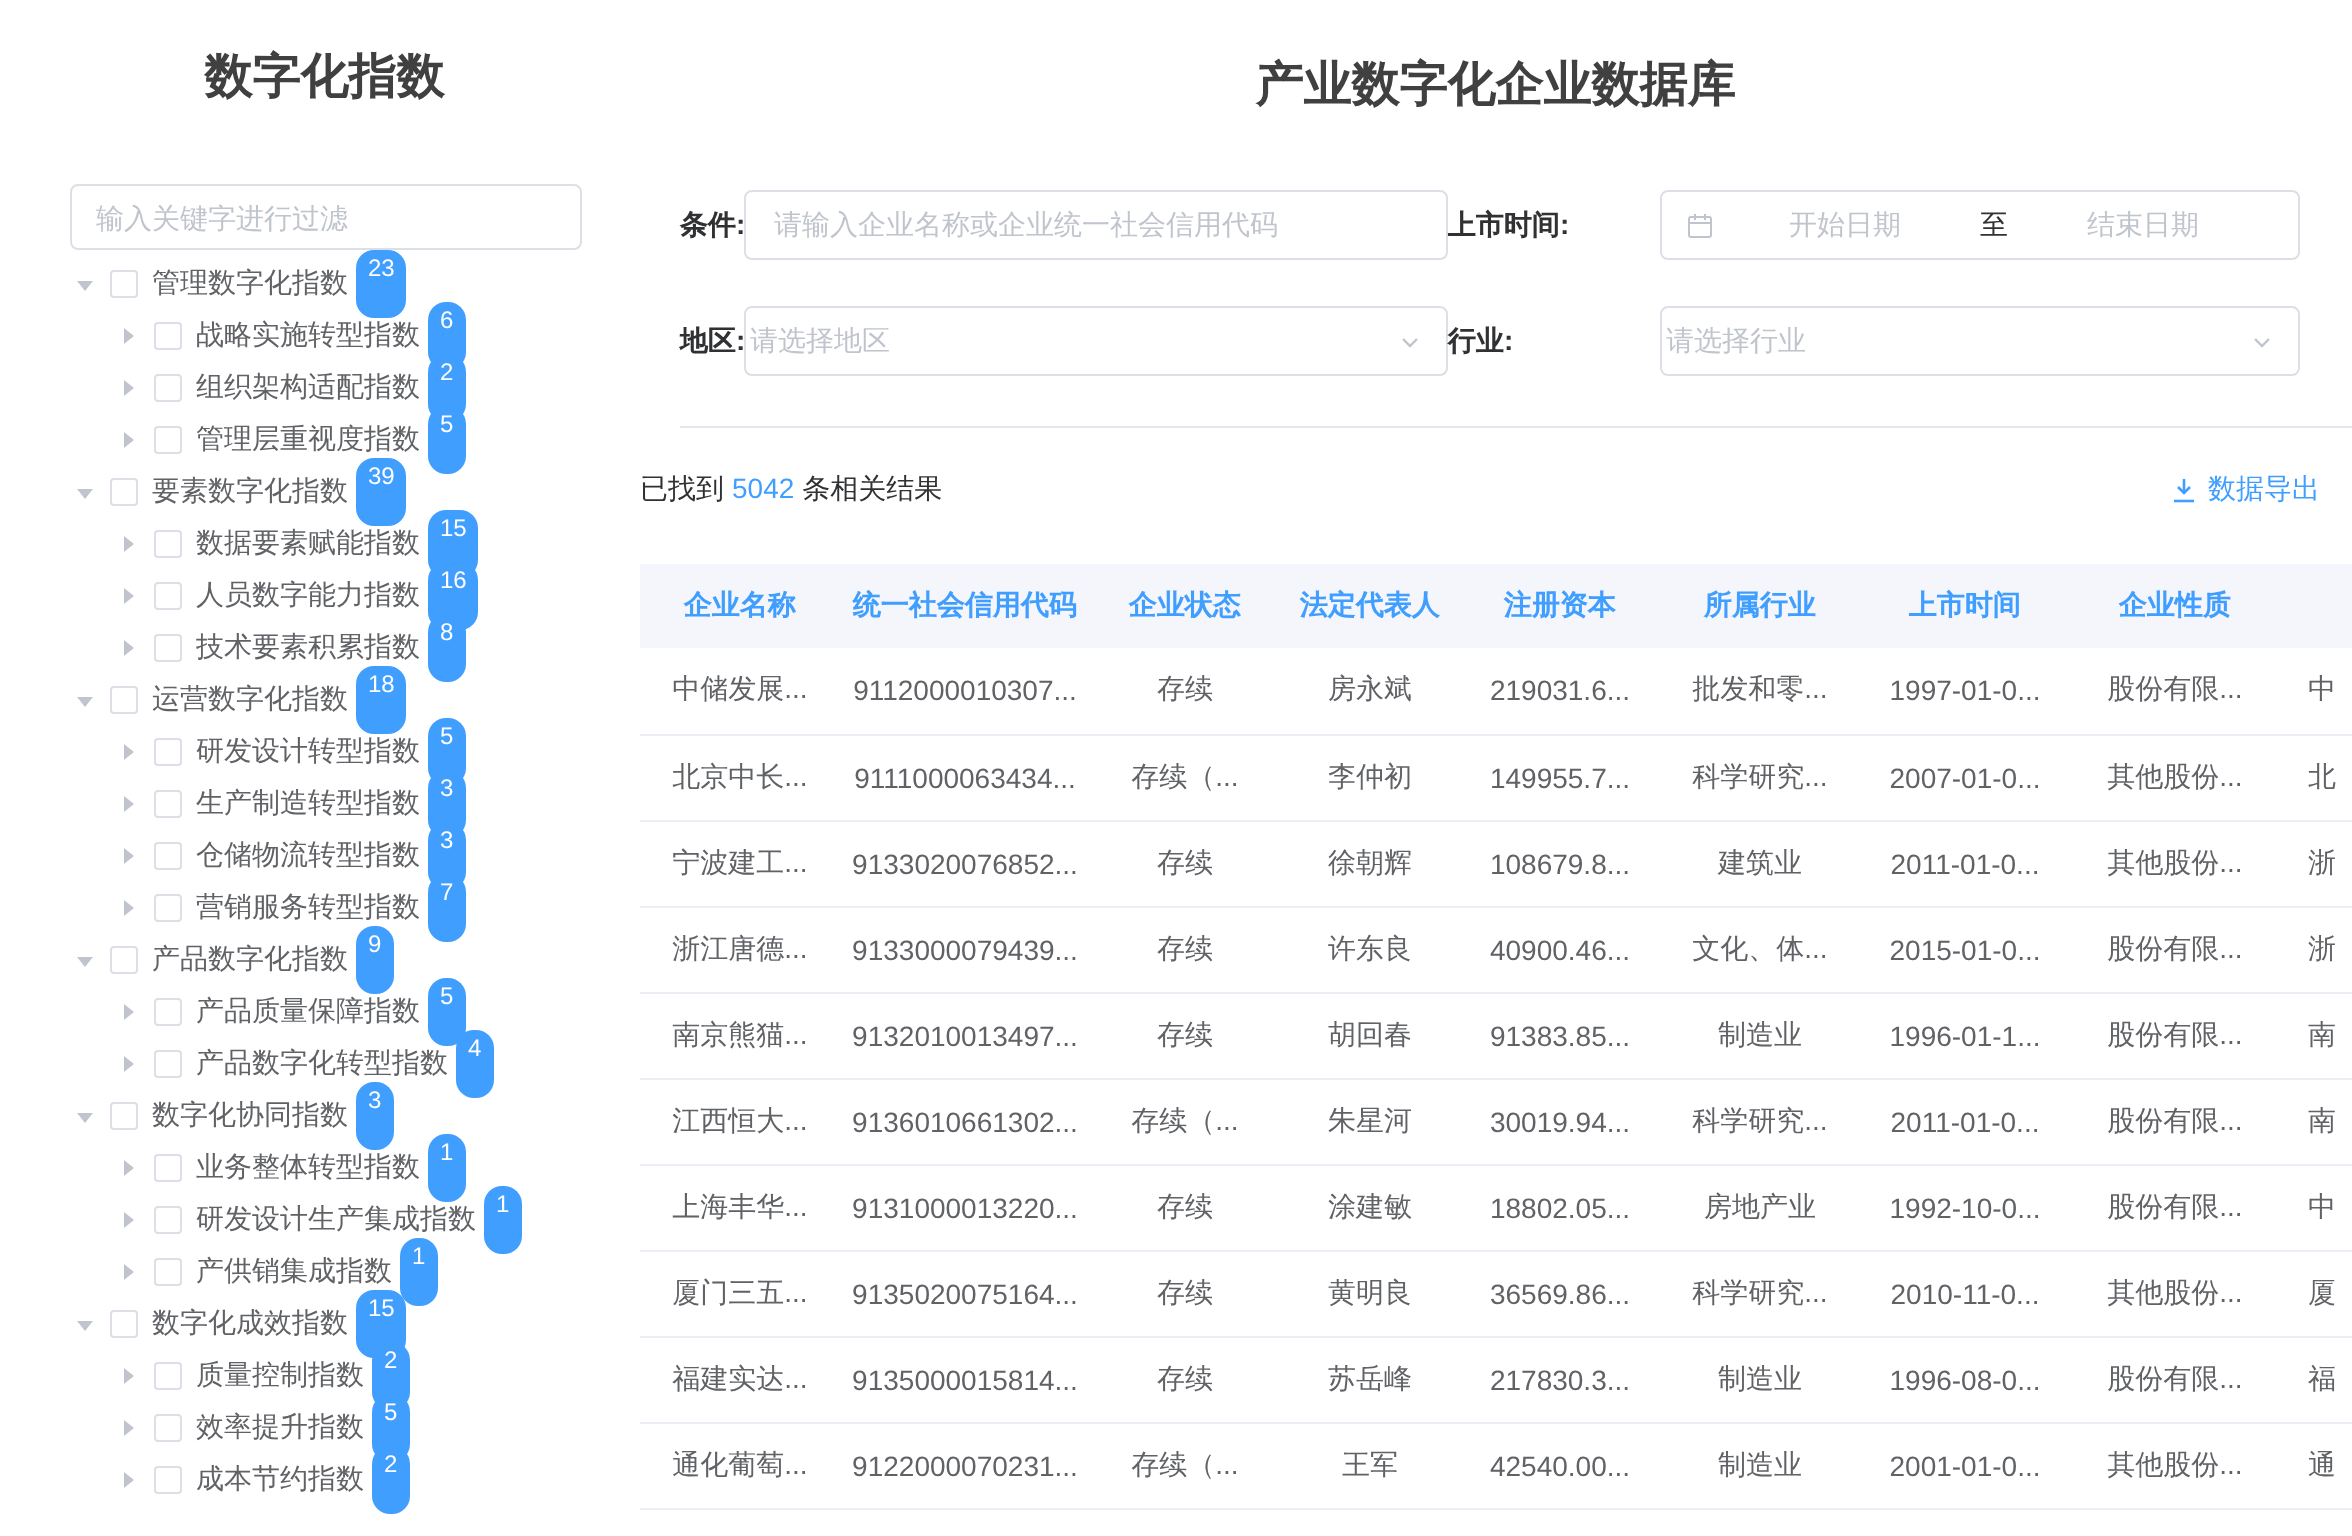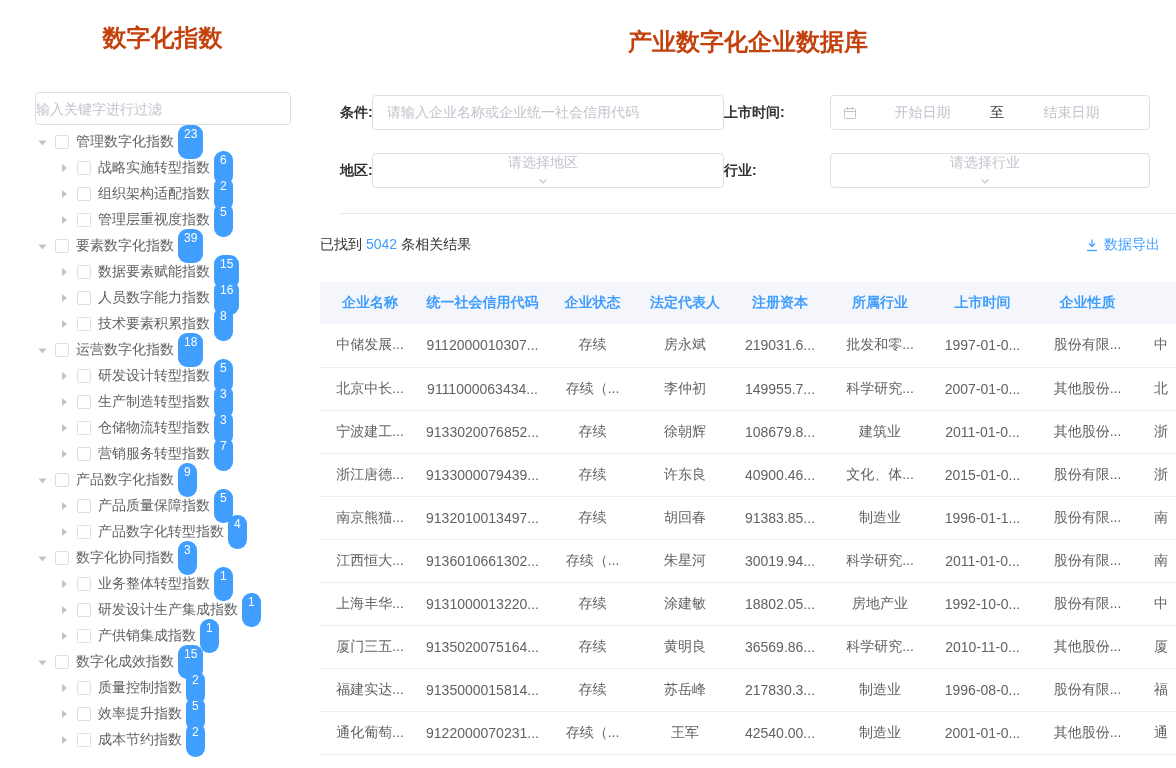--- a/index.html
+++ b/index.html
@@ -2,23 +2,23 @@
 <html><head>
 <meta charset="utf-8">
 <style>
   * { margin:0; padding:0; box-sizing:border-box; }
   html,body { width:1176px; height:768px; overflow:hidden; background:#fff;
     font-family:"Liberation Sans","DejaVu Sans",sans-serif; }
   body { position:relative; }
 
   
   .left-panel { position:absolute; left:0; top:0; width:325px; height:768px; }
-  .panel-title { margin-top:22px; text-align:center; font-size:24px; font-weight:700; color:#c2410c; }
+  .panel-title { margin-top:22px; text-align:center; font-size:24px; font-weight:700; color:#404040; }
   .tree-filter { display:block; margin:38px 0 0 35px; width:256px; height:33px;
-    border:1px solid #dcdfe6; border-radius:4px; outline:none; padding:0 0;
+    border:1px solid #dcdfe6; border-radius:4px; outline:none; padding:0 12px;
     font-size:14px; color:#606266; font-family:inherit; }
   .tree-filter::placeholder { color:#c0c4cc; }
   .tree { margin-top:4px; }
   .tree-row { height:26px; display:flex; align-items:center; cursor:pointer; }
   .tree-row.top { padding-left:40px; }
   .tree-row.child { padding-left:62px; }
   .caret { width:0; height:0; border:4px solid transparent; border-left:5px solid #c0c4cc;
     border-right-width:0; margin-right:10px; flex-shrink:0; }
   .caret.expanded { transform:rotate(90deg) translateX(1px); }
   .checkbox { width:14px; height:14px; border:1px solid #dcdfe6; border-radius:2px;
@@ -37,21 +37,21 @@
   .filter-row.r2 { margin-top:23px; }
   .flabel { font-size:14px; font-weight:700; color:#303133; white-space:nowrap; }
   .flabel.a { width:32px; text-align:right; flex-shrink:0; }
   .flabel.b { width:92px; text-align:left; flex-shrink:0; }
   .input-box { height:35px; border:1px solid #dcdfe6; border-radius:4px; background:#fff;
     display:flex; align-items:center; cursor:pointer; }
   .input-box.wide { width:352px; margin-left:0; }
   .input-box.right { width:320px; margin-left:14px; }
   .ph { color:#c0c4cc; font-size:14px; white-space:nowrap; }
   .text-input .ph { padding-left:14px; }
-  .select-box { justify-content:space-between; padding:0 12px 0 2px;flex-direction:column; }
+  .select-box { justify-content:space-between; padding:0 12px 0 2px; }
   .date-range { padding:0 12px; }
   .date-range .ph { flex:1; text-align:center; }
   .date-sep { font-size:14px; color:#303133; padding:0 2px; }
   .icon-cal, .icon-chev { flex-shrink:0; }
 
   .divider { height:1px; background:#e4e7ed; margin:25px 0 0 20px; width:836px; }
 
   .results-bar { display:flex; justify-content:space-between; align-items:center;
     margin-top:22px; padding:0 16px 0 0; font-size:14px; color:#303133; }
   .results-text .count { color:#409eff; margin:0 4px; }

